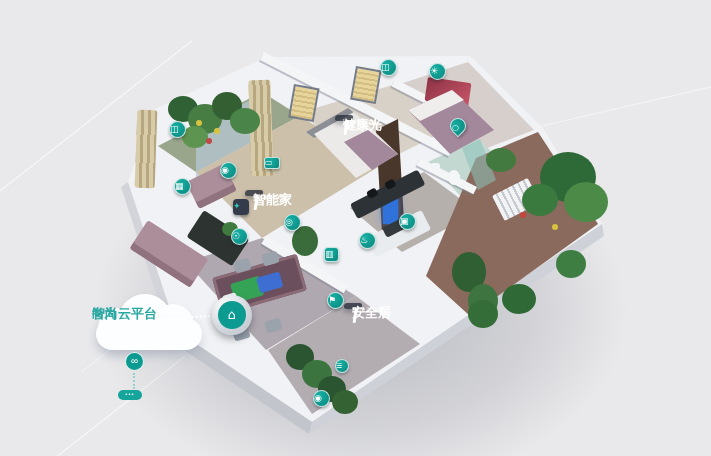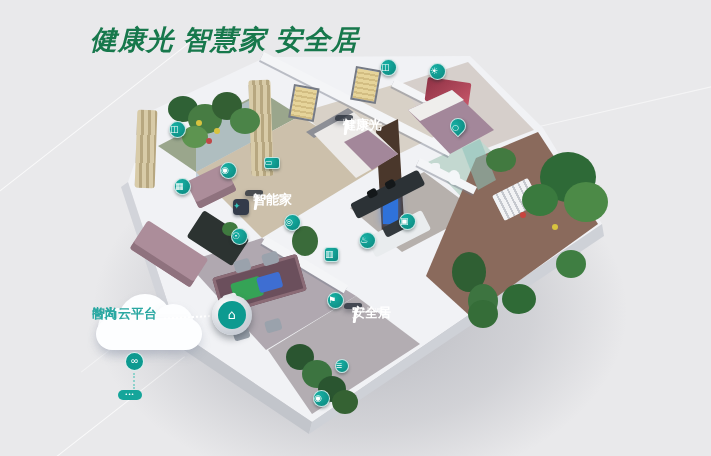--- a/index.html
+++ b/index.html
@@ -180,21 +180,20 @@
   <div class="blob" style="left:502px;top:284px;width:34px;height:30px;background:#2f6a36;"></div>
   <div class="blob" style="left:556px;top:250px;width:30px;height:28px;background:#3f7e42;"></div>
   <div class="blob" style="left:520px;top:212px;width:6px;height:6px;background:#c8443f;"></div>
   <div class="blob" style="left:552px;top:224px;width:6px;height:6px;background:#d7c33f;"></div>
   <div class="blob" style="left:468px;top:300px;width:30px;height:28px;background:#356d38;"></div>
   <div class="blob" style="left:286px;top:344px;width:28px;height:26px;background:#2a5530;"></div>
   <div class="blob" style="left:302px;top:360px;width:30px;height:28px;background:#3c7440;"></div>
   <div class="blob" style="left:318px;top:376px;width:28px;height:26px;background:#2a5530;"></div>
   <div class="blob" style="left:332px;top:390px;width:26px;height:24px;background:#356233;"></div>
 
-  <div class="title">健康光 智慧家 安全居</div>
 
   <div class="cloudpart" style="left:98px;top:308px;width:40px;height:40px;"></div>
   <div class="cloudpart" style="left:118px;top:294px;width:54px;height:54px;"></div>
   <div class="cloudpart" style="left:152px;top:304px;width:42px;height:42px;"></div>
   <div class="cloudbase"></div>
   <div class="cloudtext">
     <span class="l1">尚为</span>
     <span class="l2">智尚云平台</span>
   </div>
   <div class="hdots"></div>

